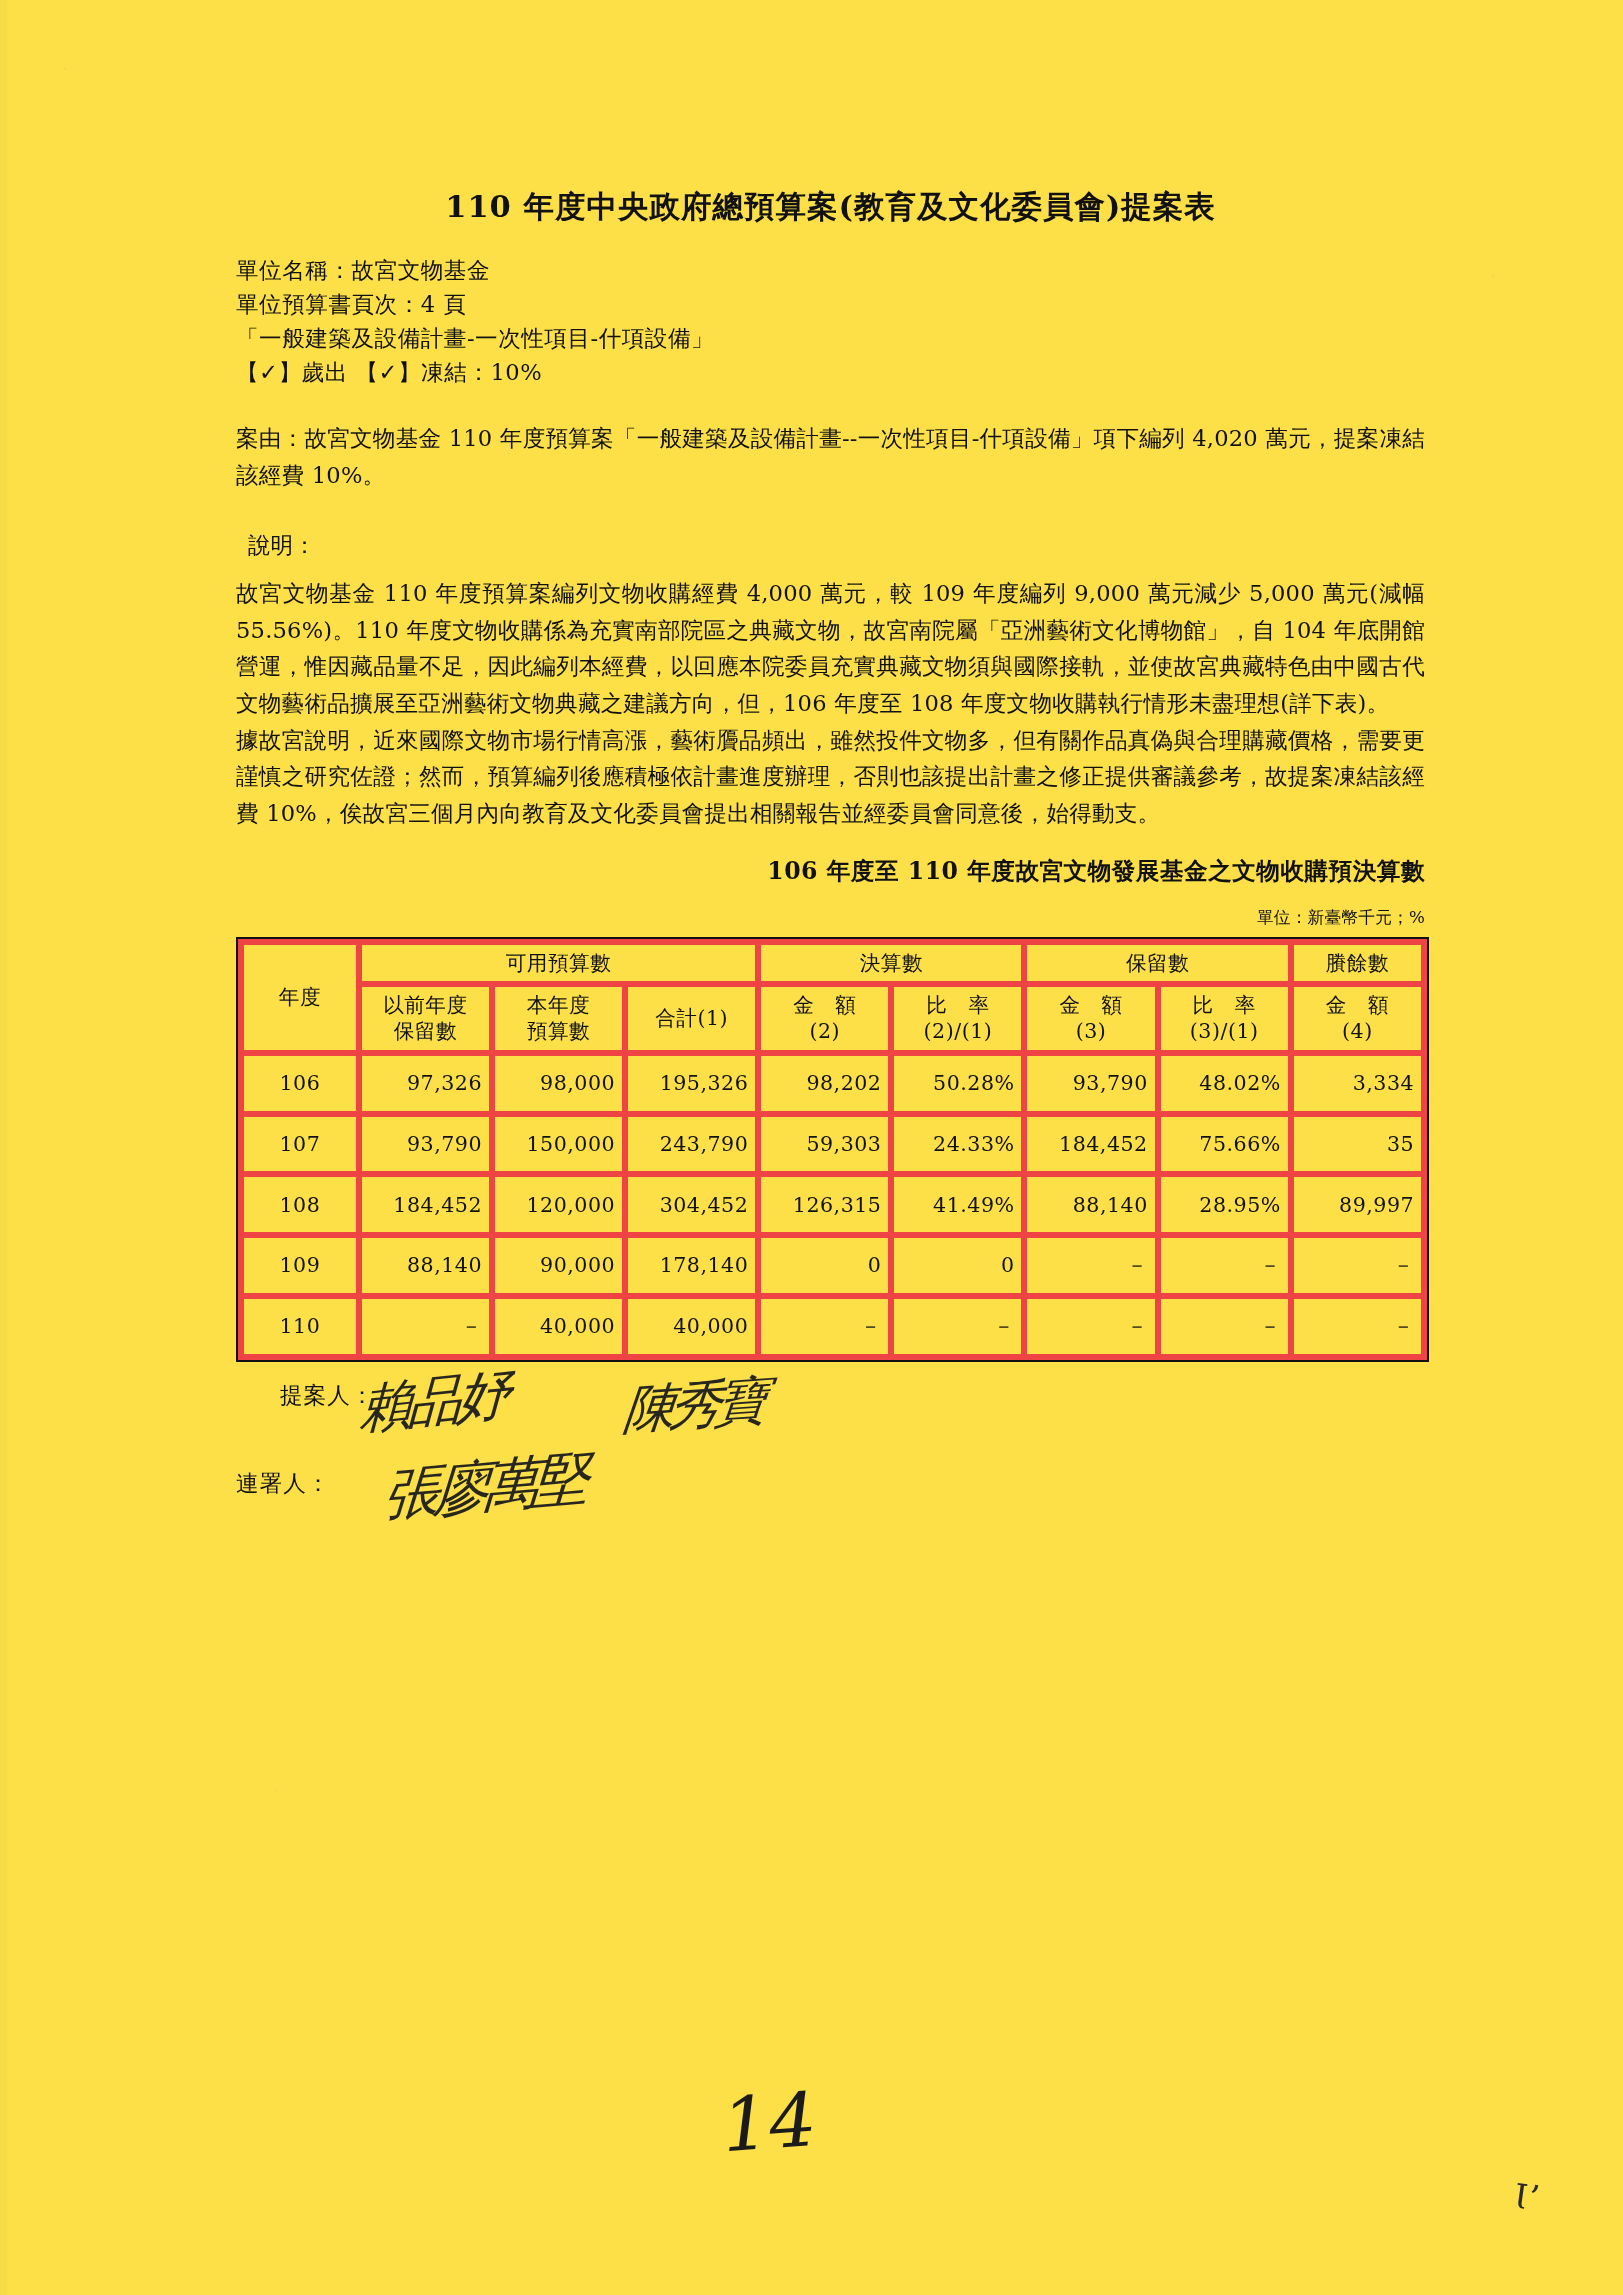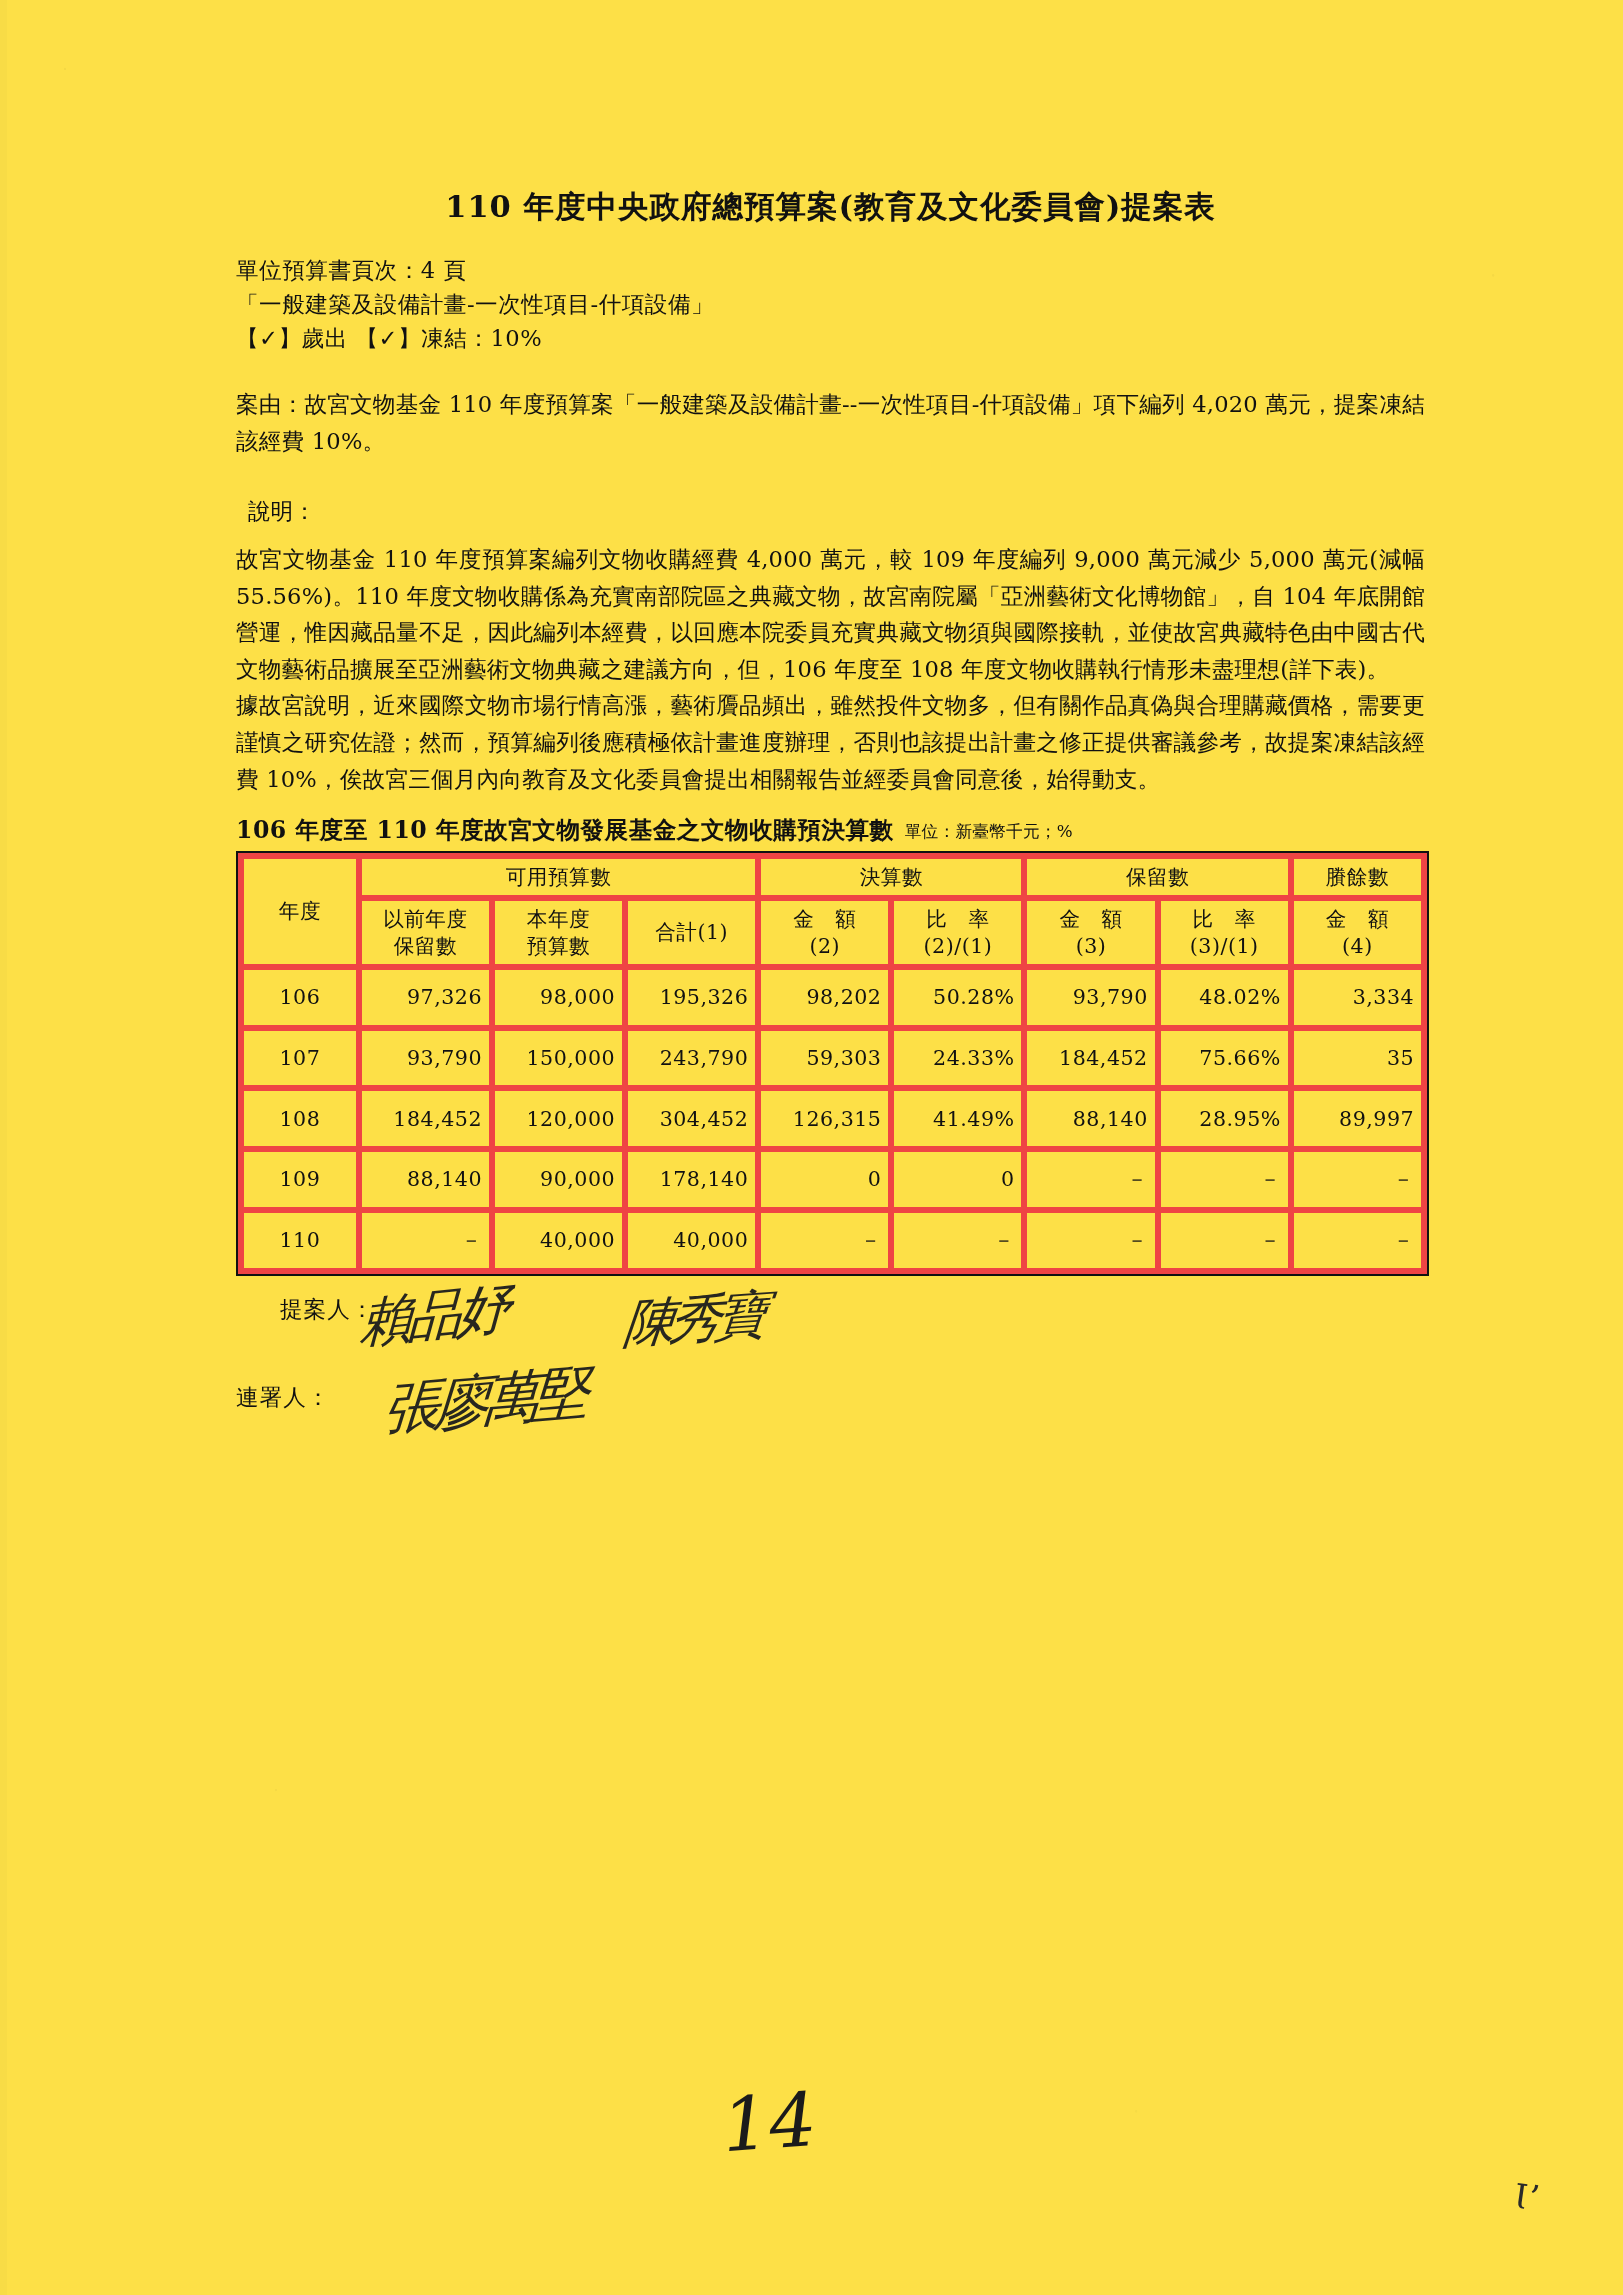--- a/index.html
+++ b/index.html
@@ -70,23 +70,24 @@
     text-align: justify;
   }
   .label-line {
     font-size: 22.6px;
     line-height: 1.6;
     margin: 12px;
   }
   .table-caption-row {
     display: flex;
     align-items: flex-end;
-    gap: 11px;
-    margin-top: 17px;
+    gap: 19px;
+    margin-top: 24px;
     margin-bottom: 4.9px;
+    flex-direction: column;
   }
   .table-caption {
     font-size: 23.6px;
     font-weight: bold;
     letter-spacing: 0.5px;
     white-space: nowrap;
   }
   .table-unit {
     font-size: 16.7px;
     letter-spacing: 0.2px;
@@ -192,20 +193,21 @@
 </head>
 <body>
 
 <div class="page">
   <div class="scan-noise"></div>
 
   <div class="content">
 
     <h1 class="doc-title">110 年度中央政府總預算案(教育及文化委員會)提案表</h1>
 
+    <p class="meta-line">單位名稱：故宮文物基金</p>
     <p class="meta-line">單位預算書頁次：4 頁</p>
     <p class="meta-line">「一般建築及設備計畫-一次性項目-什項設備」</p>
     <p class="checkline">【✓】歲出 【✓】凍結：10%</p>
 
     <div class="spacer-lg"></div>
 
     <p class="para"><span>案由：</span><span>故宮文物基金 110 年度預算案「一般建築及設備計畫--一次性項目-什項設備」項下編列 4,020 萬元，提案凍結該經費 10%。</span></p>
 
     <div class="spacer-md"></div>
 

